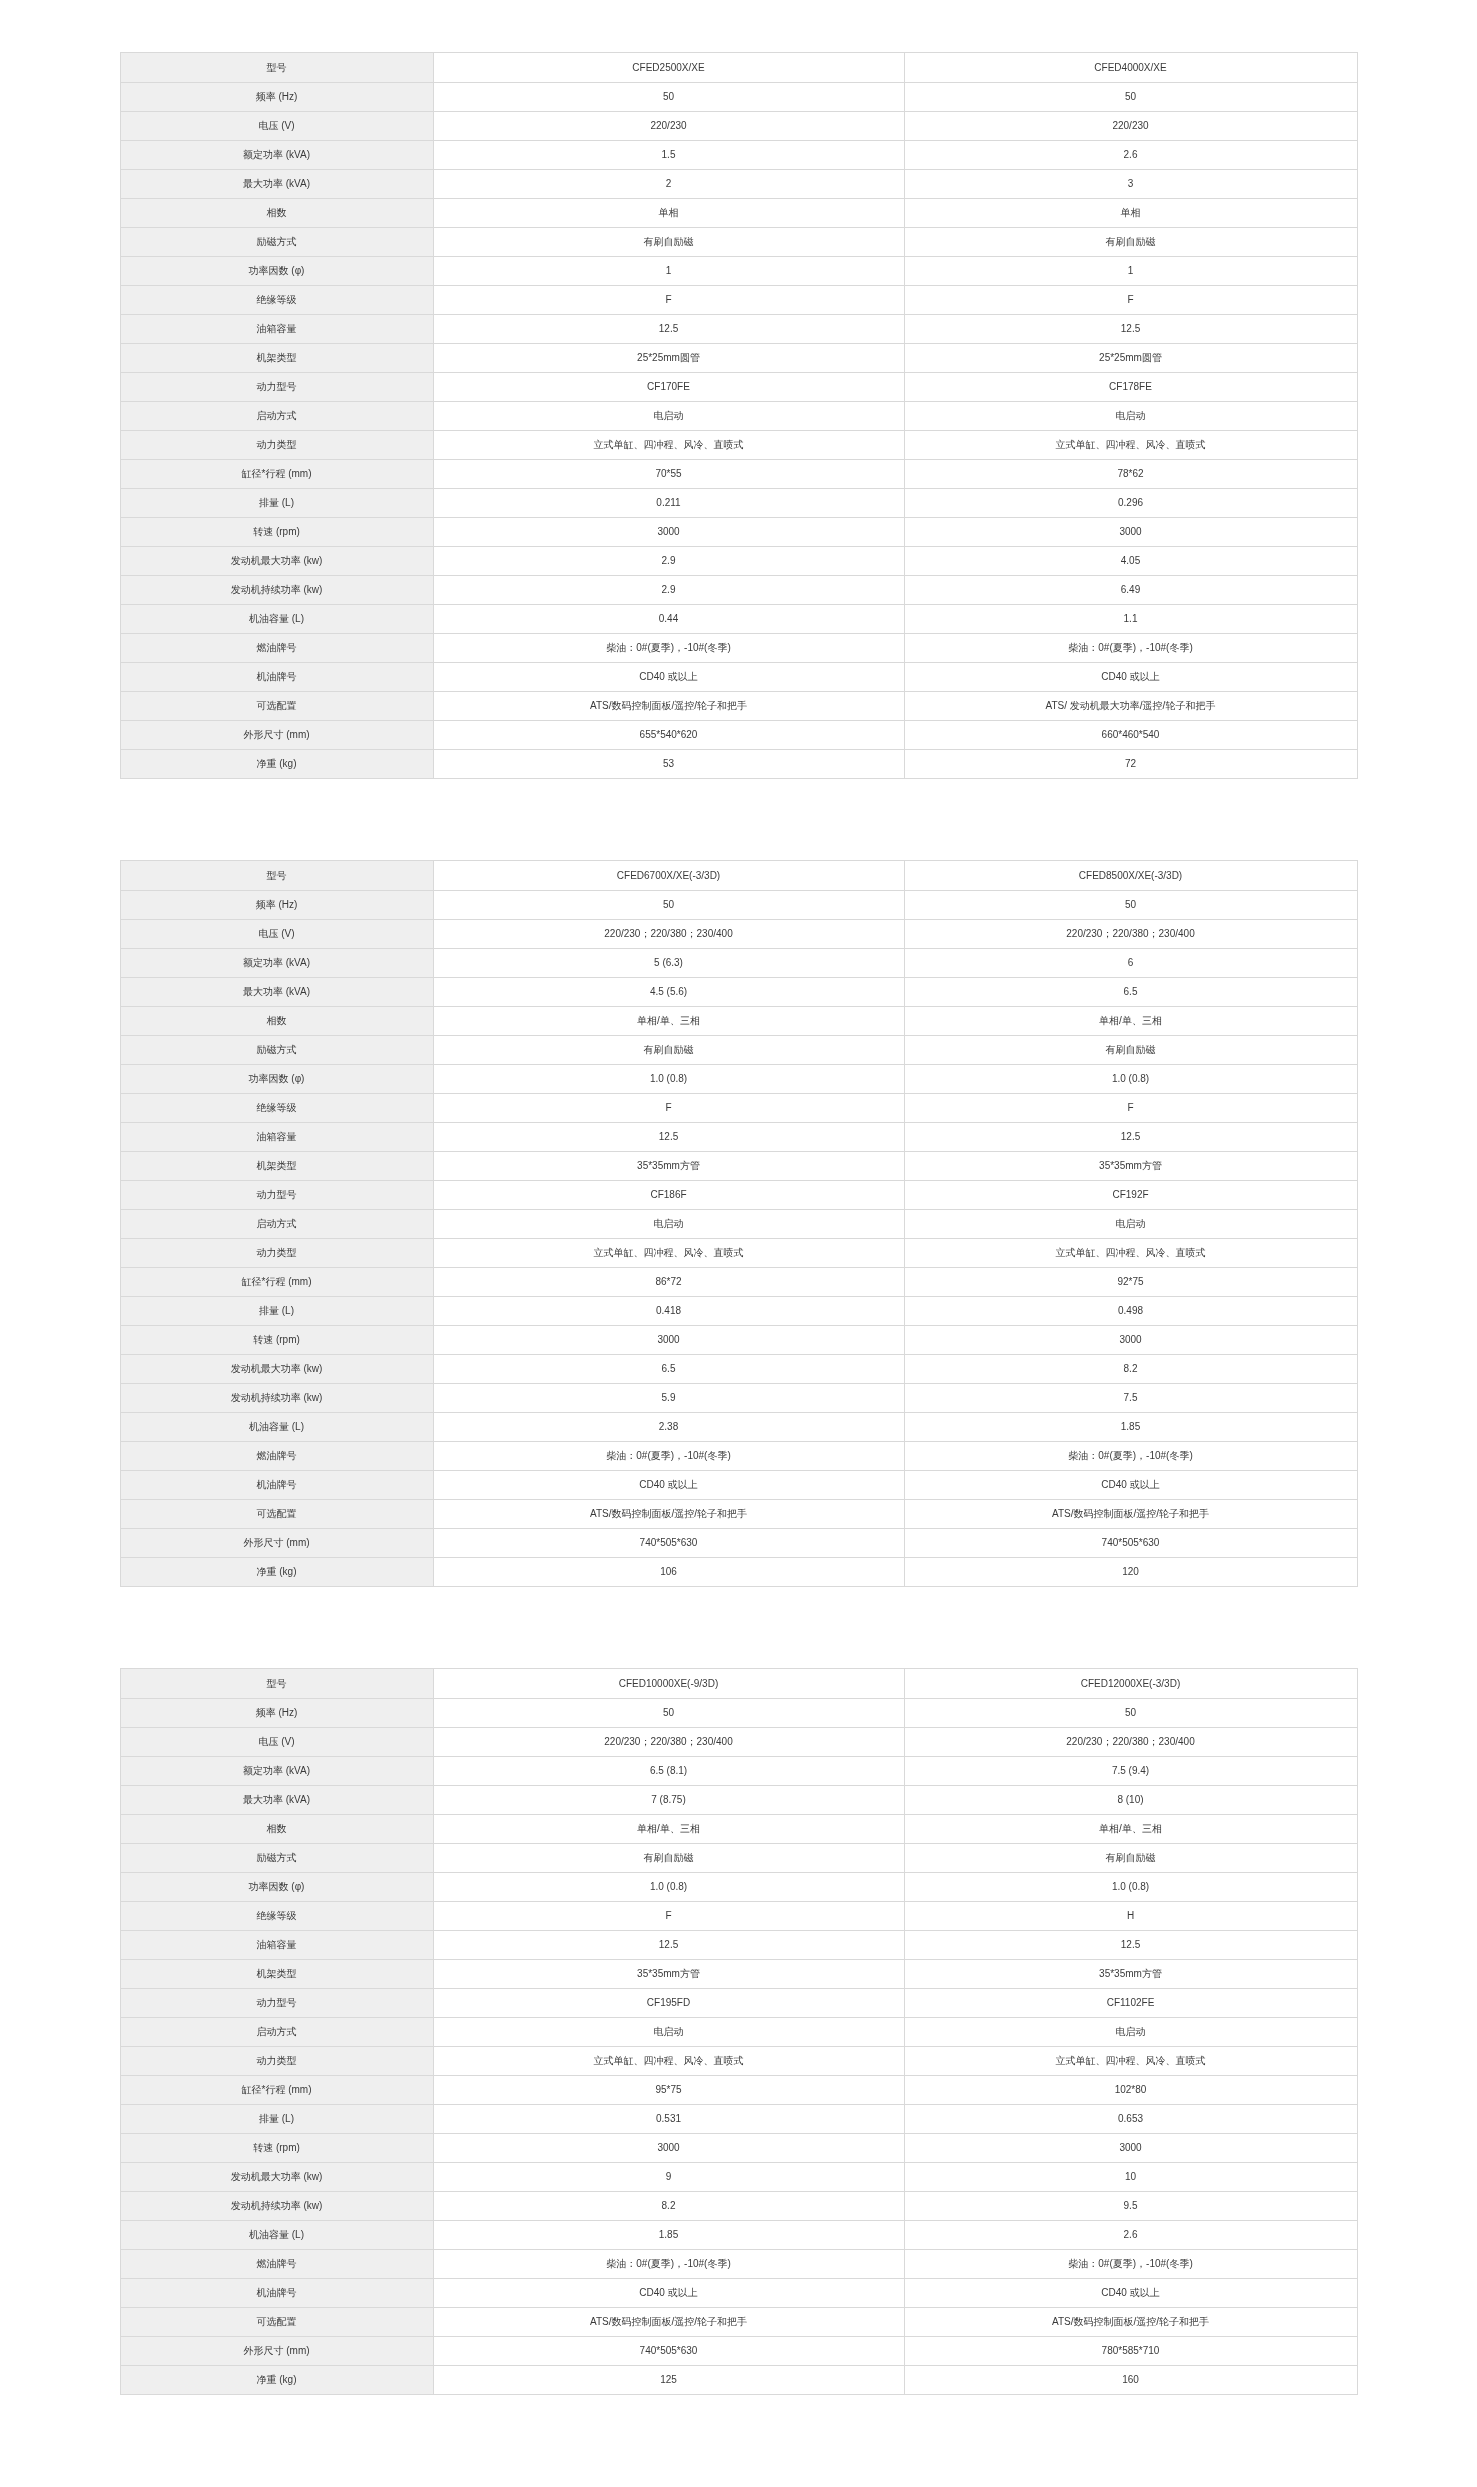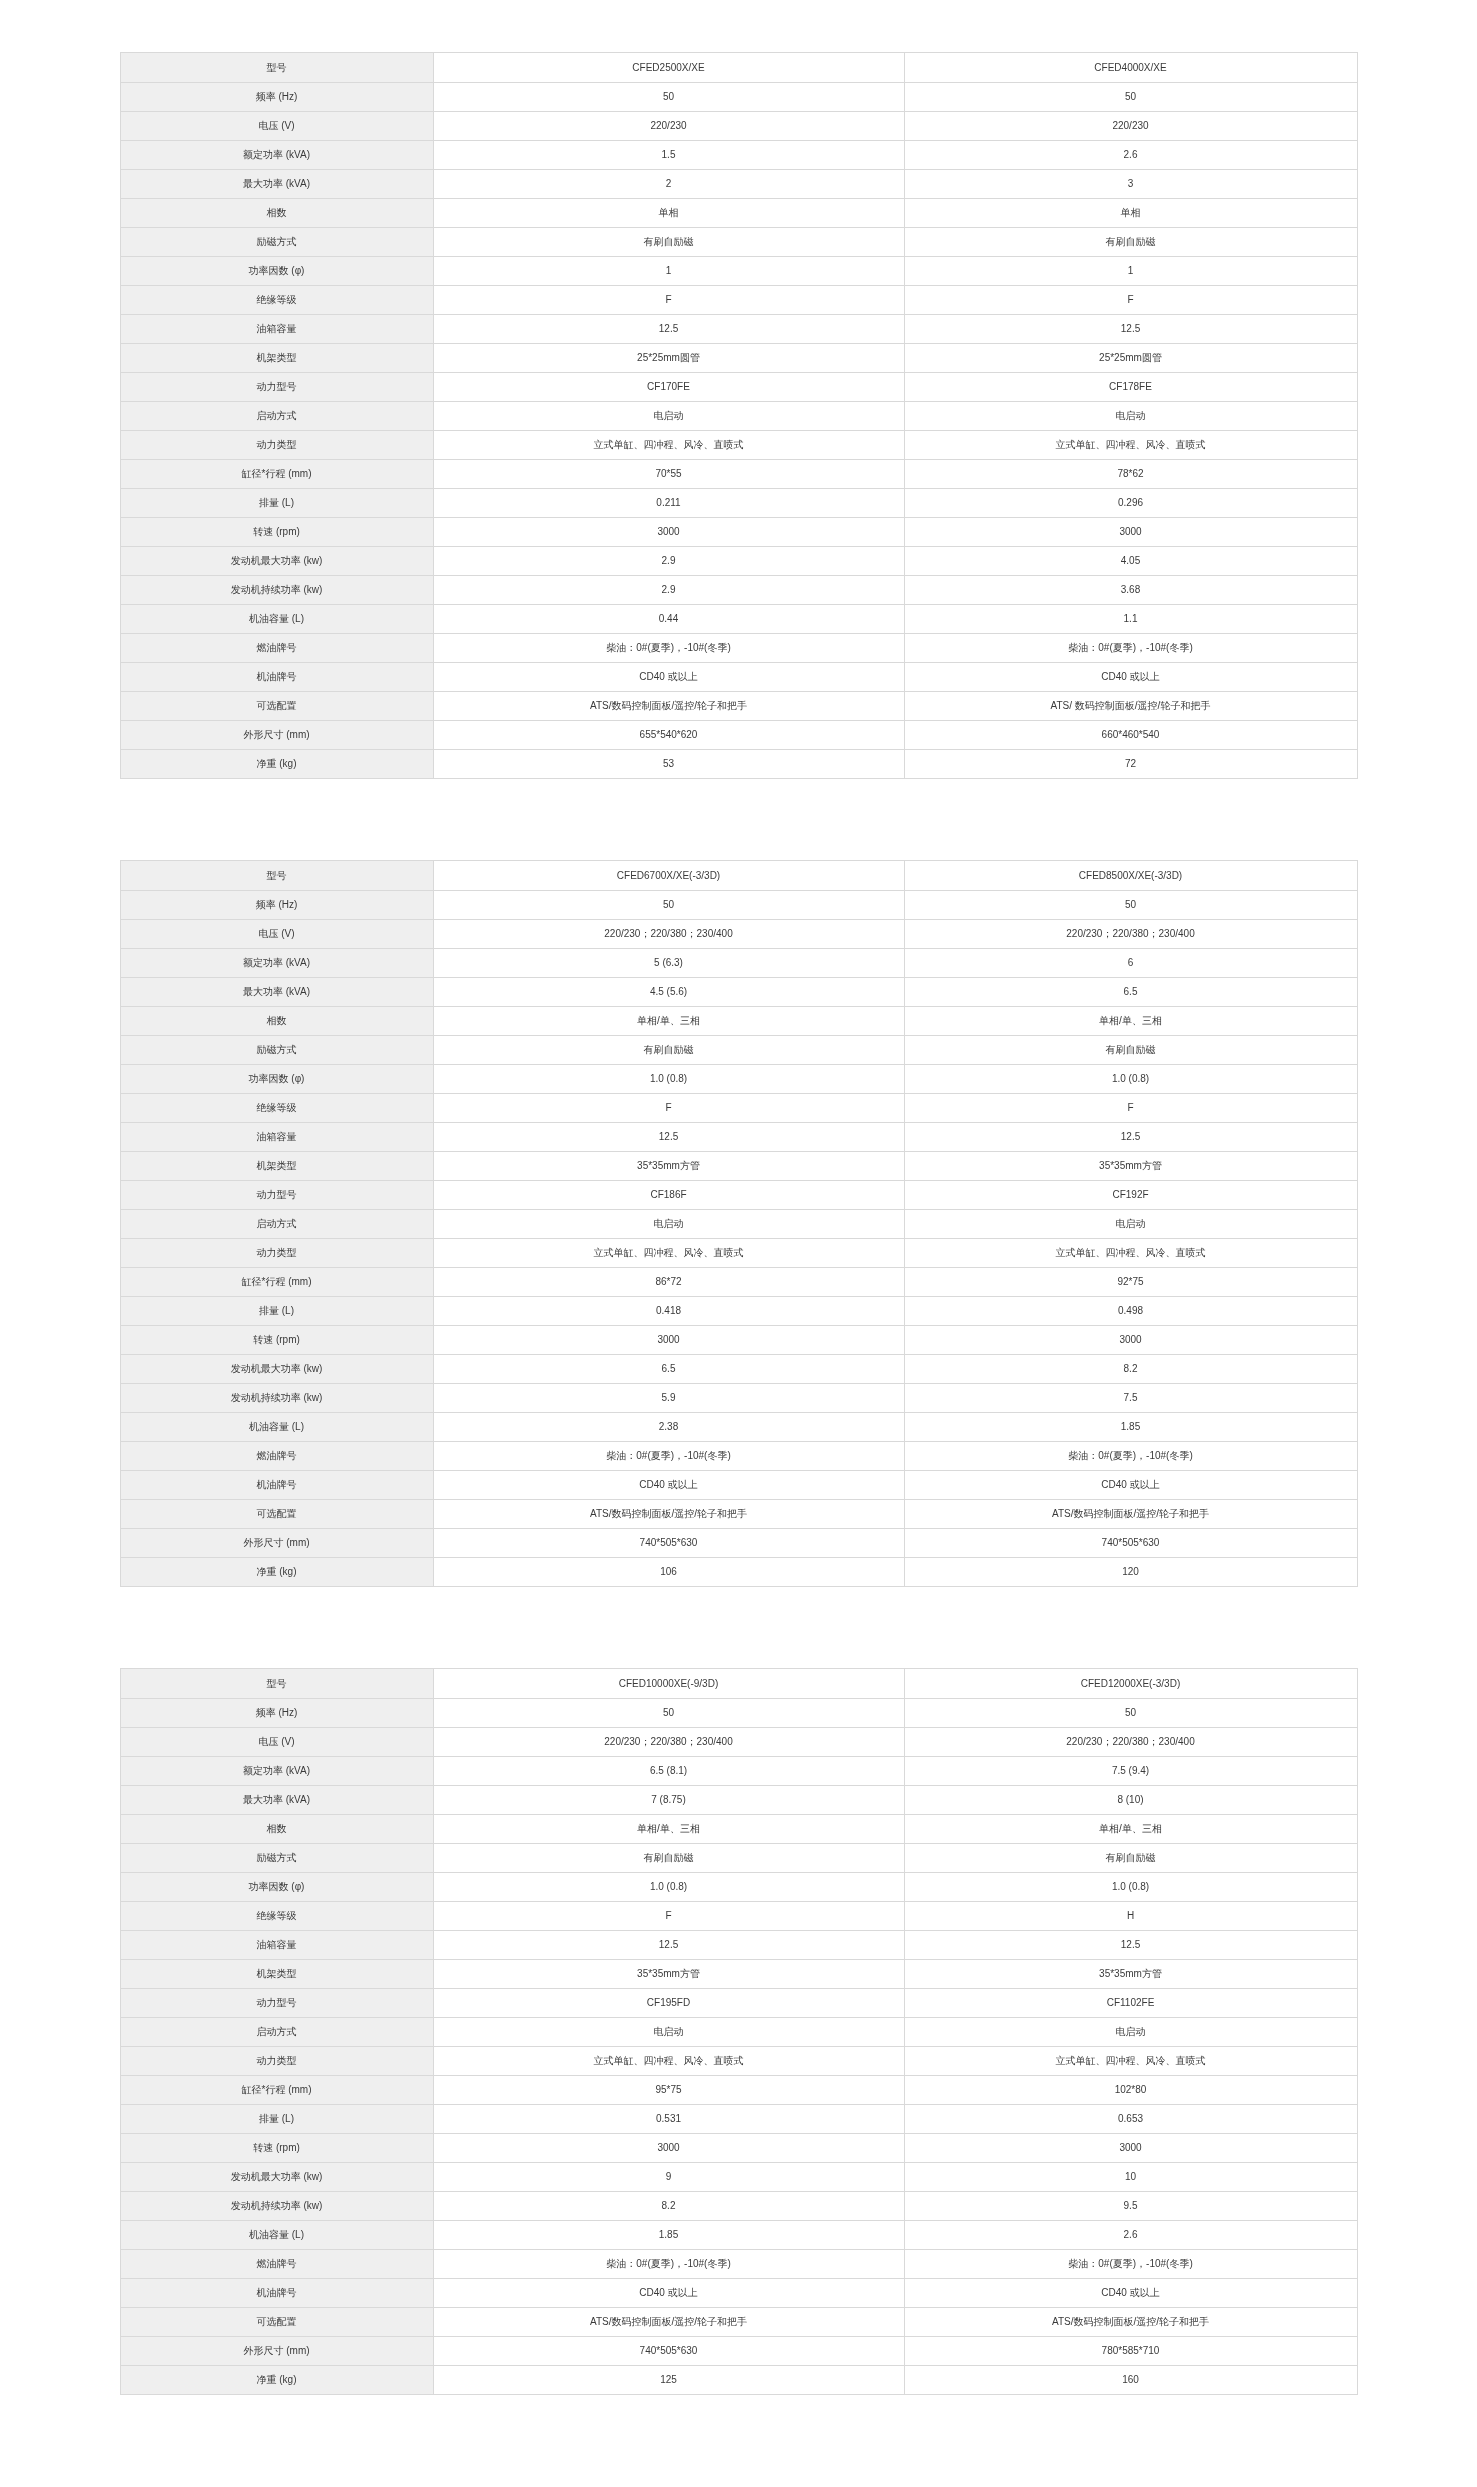--- a/index.html
+++ b/index.html
@@ -171,21 +171,21 @@
 
   <div class="row">
     <div class="cell label">发动机最大功率 (kw)</div>
     <div class="cell val first">2.9</div>
     <div class="cell val">4.05</div>
   </div>
 
   <div class="row">
     <div class="cell label">发动机持续功率 (kw)</div>
     <div class="cell val first">2.9</div>
-    <div class="cell val">3.68</div>
+    <div class="cell val">6.49</div>
   </div>
 
   <div class="row">
     <div class="cell label">机油容量 (L)</div>
     <div class="cell val first">0.44</div>
     <div class="cell val">1.1</div>
   </div>
 
   <div class="row">
     <div class="cell label">燃油牌号</div>
@@ -195,21 +195,21 @@
 
   <div class="row">
     <div class="cell label">机油牌号</div>
     <div class="cell val first">CD40 或以上</div>
     <div class="cell val">CD40 或以上</div>
   </div>
 
   <div class="row">
     <div class="cell label">可选配置</div>
     <div class="cell val first">ATS/数码控制面板/遥控/轮子和把手</div>
-    <div class="cell val">ATS/ 数码控制面板/遥控/轮子和把手</div>
+    <div class="cell val">ATS/ 发动机最大功率/遥控/轮子和把手</div>
   </div>
 
   <div class="row">
     <div class="cell label">外形尺寸 (mm)</div>
     <div class="cell val first">655*540*620</div>
     <div class="cell val">660*460*540</div>
   </div>
 
   <div class="row">
     <div class="cell label">净重 (kg)</div>

